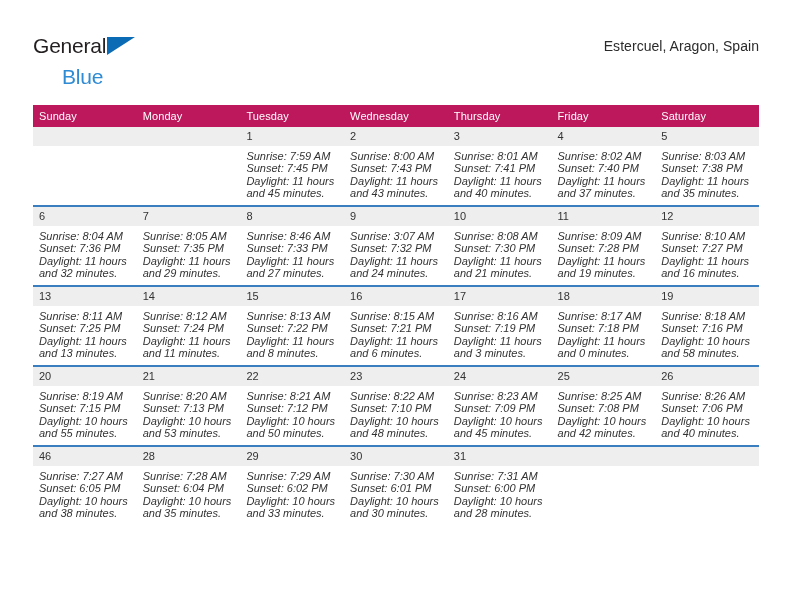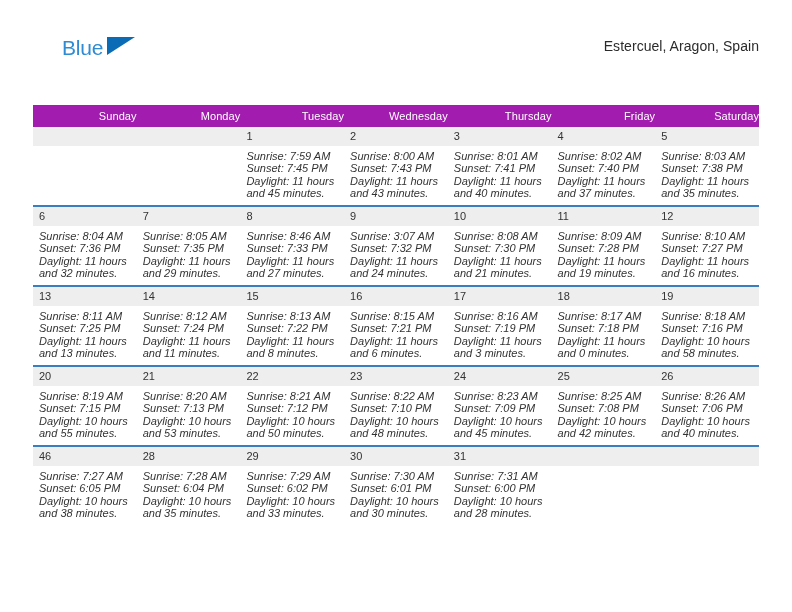--- a/index.html
+++ b/index.html
@@ -56,21 +56,21 @@
     border-left: 28px solid #0b6cb5;
     border-bottom: 18px solid transparent;
   }
   .brand-bottom {
     display: block;
     font-size: 21px;
     line-height: 22px;
     letter-spacing: -0.2px;
     color: #2e8bd4;
     margin-left: 29px;
-    margin-top: 2px;
+    margin-top: 9px;
     font-family: "Liberation Sans", sans-serif;
   }
 
   .title-block {
     position: absolute;
     right: 0;
     top: 0;
     text-align: right;
   }
   .month-title {
@@ -92,25 +92,25 @@
   
   .calendar {
     position: absolute;
     left: 33px;
     top: 105px;
     width: 726px;
     border-collapse: collapse;
     table-layout: fixed;
   }
   .calendar th {
-    background: #a21caf;
+    background: #be185d;
     color: #ffffff;
     font-size: 11px;
     font-weight: normal;
-    text-align: right;
+    text-align: left;
     padding: 4px 0 5px 6px;
     height: 13px;
     letter-spacing: 0.1px;
   }
   .calendar td {
     width: 103.71px;
     height: 78px;
     vertical-align: top;
     padding: 0;
     border-top: 2px solid #3a7ebf;
@@ -141,20 +141,21 @@
   }
 </style>
 </head>
 <body>
 
 <div class="page">
 
   <div class="header">
 
     <div class="brand">
+      <span class="brand-top">General</span>
       <span class="brand-tri"></span>
       <span class="brand-bottom">Blue</span>
     </div>
 
     <div class="title-block">
       <p class="location-sub">Estercuel, Aragon, Spain</p>
     </div>
 
   </div>
 

